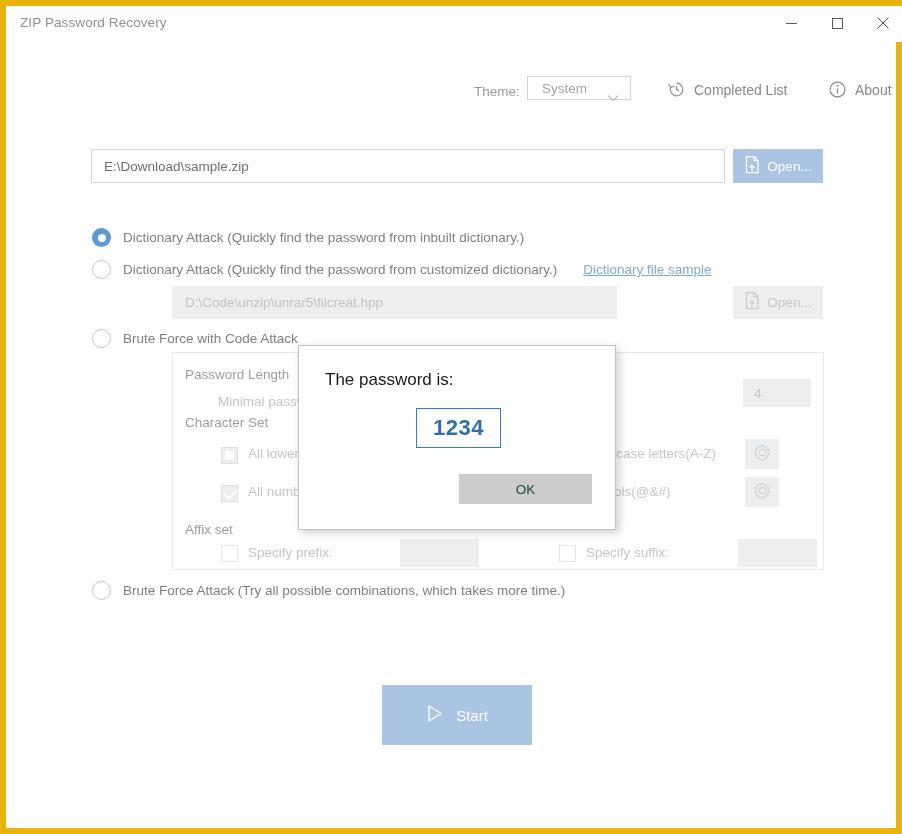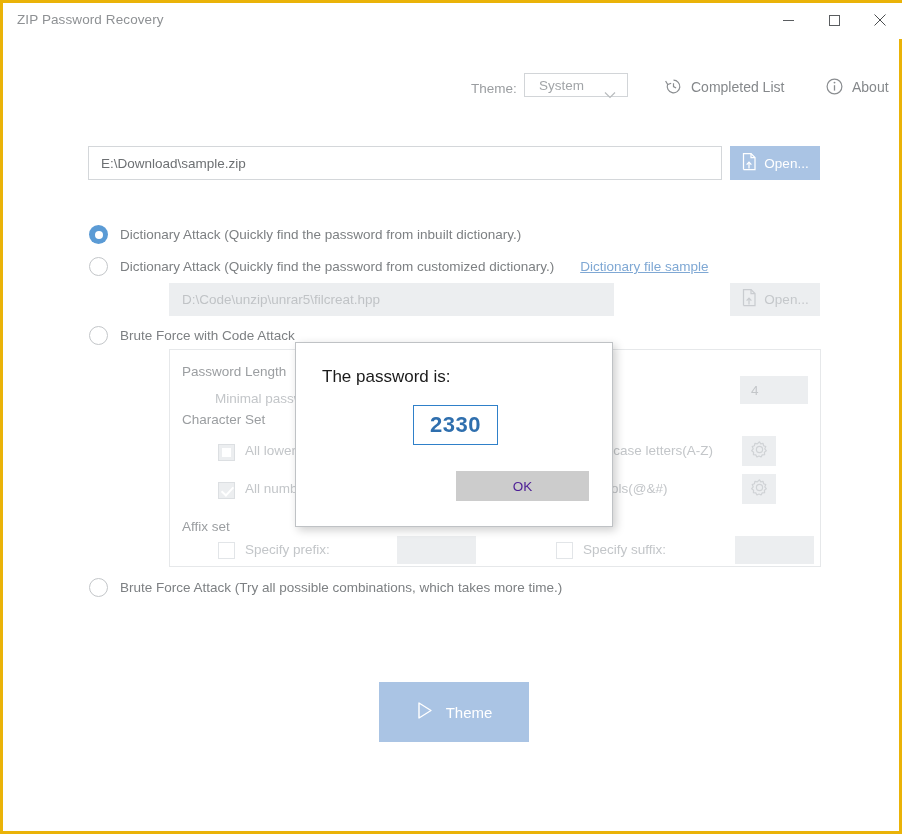--- a/index.html
+++ b/index.html
@@ -6,21 +6,21 @@
   html, body {
     width: 902px; height: 834px;
     background: #ffffff;
     font-family: "Liberation Sans", sans-serif;
     overflow: hidden;
   }
   #app {
     position: relative;
     width: 902px; height: 834px;
     background: #ffffff;
-    border: 3px solid #eab308;
+    border: 6px solid #eab308;
     padding-left: 36px;
   }
 
   
   .titlebar {
     position: absolute; top: 0; left: 0;
     width: 900px; height: 36px;
     background: #ffffff;
   }
   .titlebar-text {
@@ -218,21 +218,21 @@
     font-size: 22px; font-weight: bold; color: #2f6fae;
     letter-spacing: .5px;
   }
   .okbtn {
     position: absolute; left: 160px; top: 128px;
     width: 133px; height: 30px;
     background: #cccccc;
     display: flex; align-items: center; justify-content: center;
     cursor: default;
   }
-  .okbtn .lbl { font-size: 13.5px; color: #4c1d95; }
+  .okbtn .lbl { font-size: 13.5px; color: #14532d; }
 </style>
 </head>
 <body>
 
 <div id="app">
 
   <div class="titlebar">
     <div class="titlebar-text">ZIP Password Recovery</div>
     <div class="winbtns">
       <div class="winbtn">
@@ -398,27 +398,27 @@
     <span class="radio"></span>
     <span class="radio-label">Brute Force Attack (Try all possible combinations, which takes more time.)</span>
   </div>
 
   <div class="startbtn">
     <span>
       <svg width="17" height="19" viewBox="0 0 17 19">
         <polygon points="3,2 15,9.5 3,17" fill="none" stroke="#ffffff" stroke-width="1.4" stroke-linejoin="round"></polygon>
       </svg>
     </span>
-    <span class="lbl">Theme</span>
+    <span class="lbl">Start</span>
   </div>
 
   <div class="modal-shadow"></div>
   <div class="modal">
     <div class="modal-title">The password is:</div>
     <div class="pw-box">
-      <span class="v">2330</span>
+      <span class="v">1234</span>
     </div>
     <div class="okbtn">
       <span class="lbl">OK</span>
     </div>
   </div>
 
 </div>
 
 </body></html>

